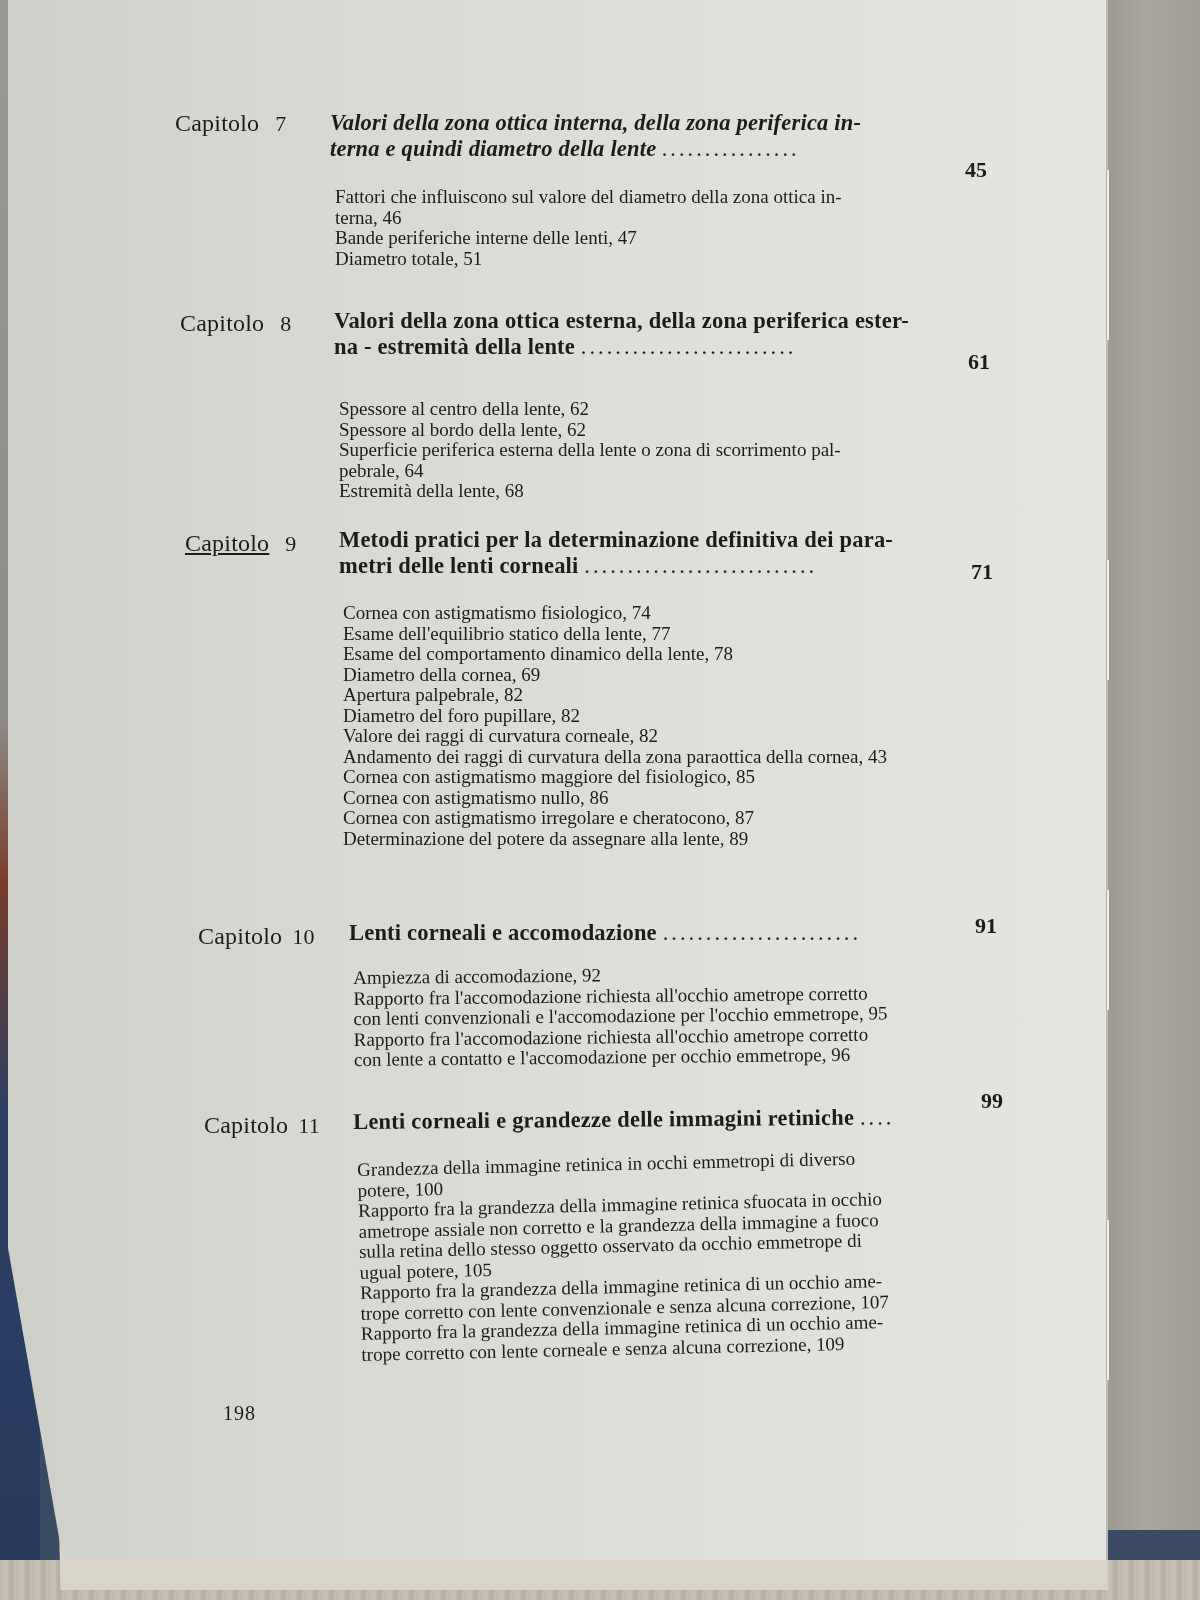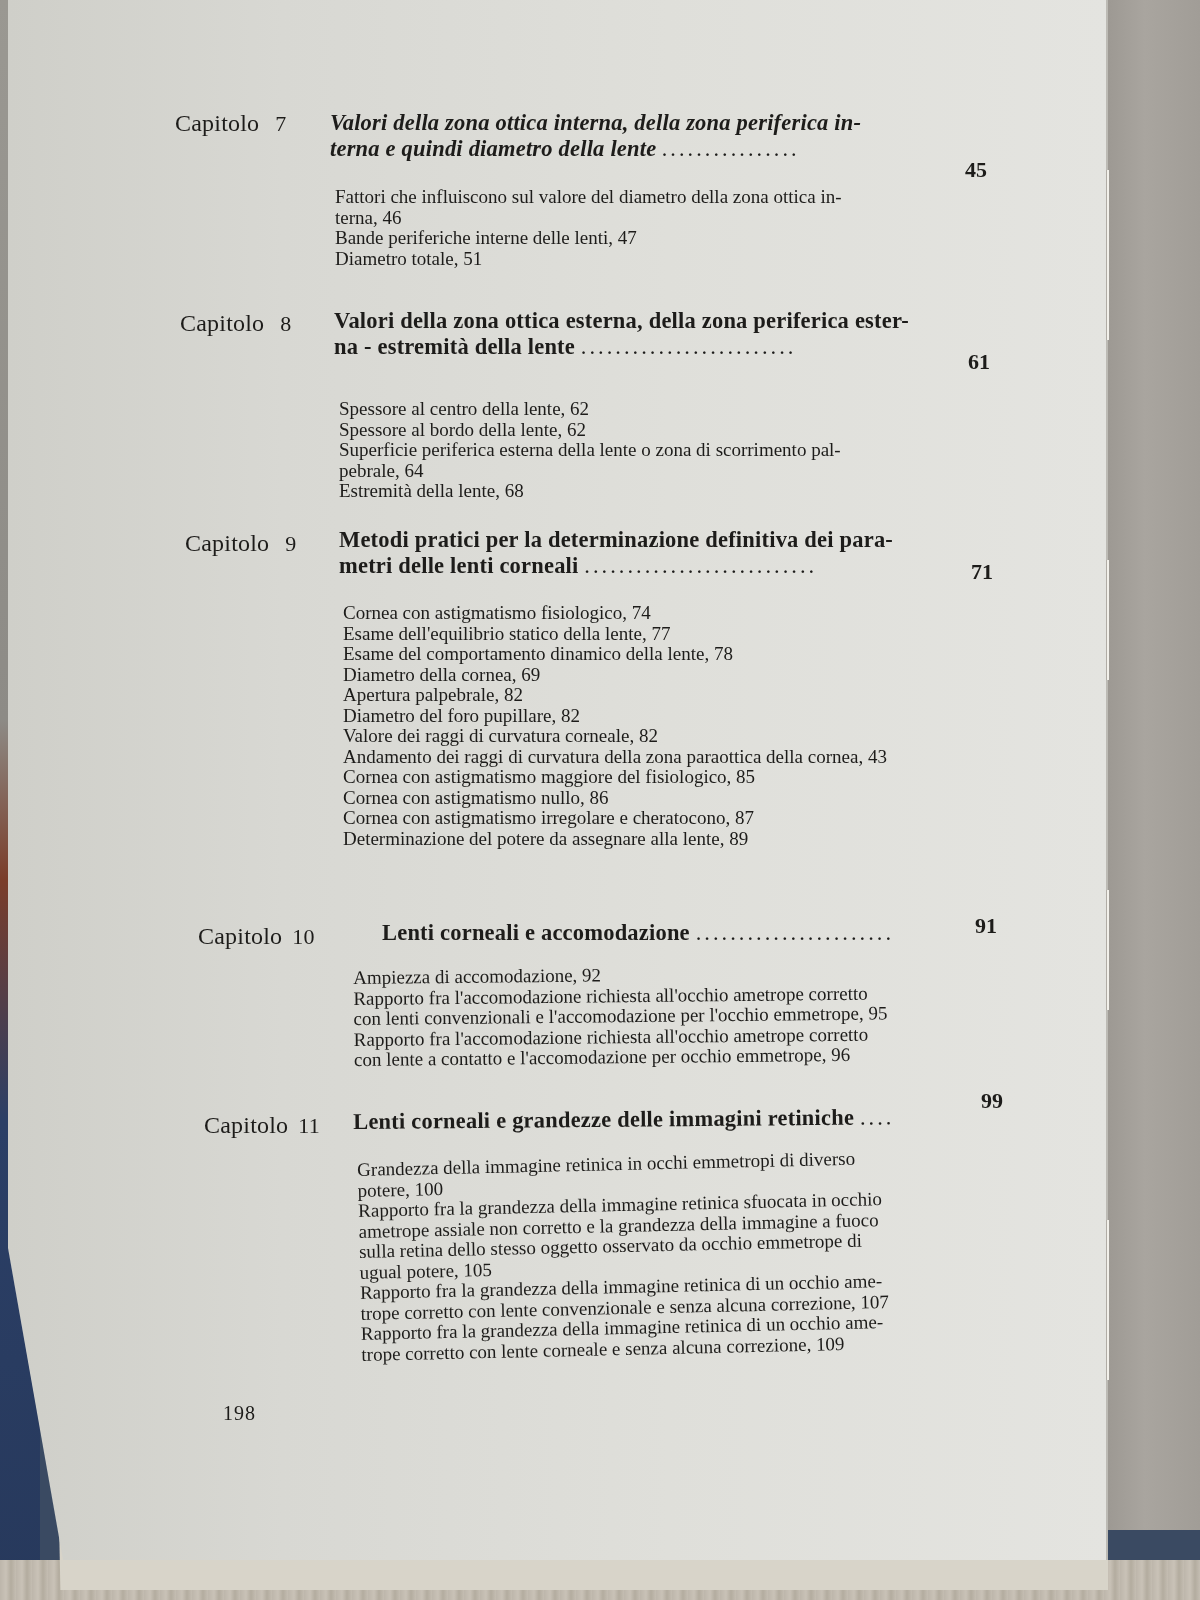--- a/index.html
+++ b/index.html
@@ -102,21 +102,21 @@
       <div class="sections" style="left:331px; top:383px;margin-top:16px;">
         <span class="line">Spessore al centro della lente, 62</span>
         <span class="line">Spessore al bordo della lente, 62</span>
         <span class="line">Superficie periferica esterna della lente o zona di scorrimento pal-</span>
         <span class="line">pebrale, 64</span>
         <span class="line">Estremità della lente, 68</span>
       </div>
     </div>
 
     <div class="chapter">
-      <div class="ch-label" style="left:177px; top:530px;">
+      <div class="ch-label" style="left:177px; top:530px;text-decoration:underline;">
         <span>Capitolo</span><span class="num">9</span>
       </div>
       <div class="ch-title" style="left:331px; top:527px;">
         <div>Metodi pratici per la determinazione definitiva dei para-</div>
         <div><span>metri delle lenti corneali</span> <span class="dots">...........................</span></div>
       </div>
       <div class="ch-page" style="left:963px; top:559px;">71</div>
       <div class="sections" style="left:335px; top:603px;">
         <span class="line">Cornea con astigmatismo fisiologico, 74</span>
         <span class="line">Esame dell'equilibrio statico della lente, 77</span>
@@ -130,21 +130,21 @@
         <span class="line">Cornea con astigmatismo nullo, 86</span>
         <span class="line">Cornea con astigmatismo irregolare e cheratocono, 87</span>
         <span class="line">Determinazione del potere da assegnare alla lente, 89</span>
       </div>
     </div>
 
     <div class="chapter">
       <div class="ch-label" style="left:190px; top:923px;">
         <span>Capitolo</span><span class="num" style="margin-left:10px;text-align:center;">10</span>
       </div>
-      <div class="ch-title" style="left:341px; top:920px;margin-left:33px;">
+      <div class="ch-title" style="left:341px; top:920px;">
         <div><span>Lenti corneali e accomodazione</span> <span class="dots">.......................</span></div>
       </div>
       <div class="ch-page" style="left:967px; top:913px;">91</div>
       <div class="sections" style="left:345px; top:968px; transform: rotate(-0.6deg); transform-origin: left top;">
         <span class="line">Ampiezza di accomodazione, 92</span>
         <span class="line">Rapporto fra l'accomodazione richiesta all'occhio ametrope corretto</span>
         <span class="line">con lenti convenzionali e l'accomodazione per l'occhio emmetrope, 95</span>
         <span class="line">Rapporto fra l'accomodazione richiesta all'occhio ametrope corretto</span>
         <span class="line">con lente a contatto e l'accomodazione per occhio emmetrope, 96</span>
       </div>

